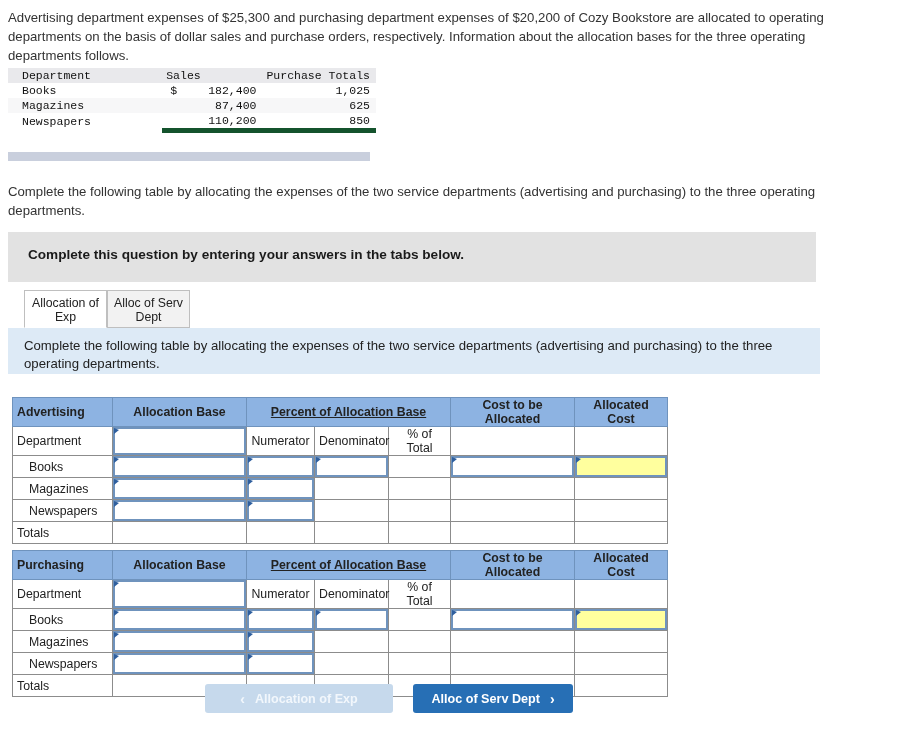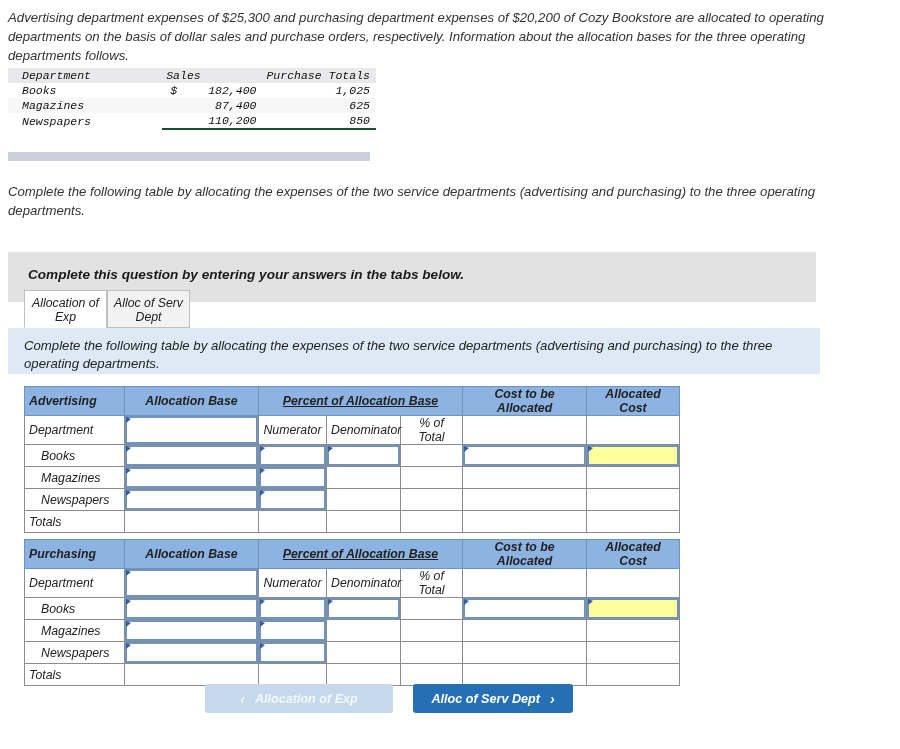--- a/index.html
+++ b/index.html
@@ -4,21 +4,21 @@
 <style>
   * { box-sizing: border-box; }
   html, body {
     margin: 0; padding: 0;
     width: 900px; height: 749px;
     background: #ffffff;
     font-family: "Liberation Sans", sans-serif;
     color: #222;
     overflow: hidden;
   }
-  .page { position: relative; width: 900px; height: 531px; font-style: italic; }
+  .page { position: relative; width: 900px; height: 531px; }
 
   
   .intro {
     position: absolute; left: 8px; top: 8px; width: 834px;
     font-size: 13.2px; line-height: 19px; color: #333;
   }
 
   
   .dataTableWrap {
     position: absolute; left: 8px; top: 68px; width: 368px;
@@ -32,38 +32,37 @@
     padding: 1px 6px 1px 4px; font-weight: normal; white-space: nowrap;
   }
   table.dataTable tr.hdr td { background: #e9e9ec; text-align: left; }
   table.dataTable tr.hdr td.lbl { text-align: left; }
   table.dataTable tr.band td { background: #f7f7f8; }
   table.dataTable tr.plain td { background: #ffffff; }
   table.dataTable td.lbl { text-align: left; padding-left: 14px; width: 160px; }
   table.dataTable td.num { text-align: right; width: 104px; }
   table.dataTable td.money { text-align: right; width: 104px; position: relative; }
   .dollar { position: absolute; left: 8px; }
-  .ul1 { border-bottom: 2px solid #14532d; }
+  .ul1 { border-bottom: 5px solid #14532d; }
   .ul2 { border-bottom: 3px double #111; }
   .tblFooterBar {
     position: absolute; left: 8px; top: 152px; width: 362px; height: 9px;
     background: #c9cfdd;
   }
 
   
   .para2 {
     position: absolute; left: 8px; top: 182px; width: 822px;
     font-size: 13.2px; line-height: 19px; color: #333;
   }
 
   
   .grayBanner {
     position: absolute; left: 8px; top: 232px; width: 808px; height: 50px;
     background: #e2e2e2;
-    margin-top: 20px;
   }
   .grayBanner .txt {
     position: absolute; left: 20px; top: 15px;
     font-size: 13.6px; font-weight: bold; color: #1a1a1a;
   }
 
   
   .tabBar { position: absolute; left: 24px; top: 290px; height: 38px; }
   .tab {
     display: inline-block; vertical-align: top;
@@ -79,21 +78,21 @@
   .blueBand {
     position: absolute; left: 8px; top: 328px; width: 812px; height: 46px;
     background: #ddeaf6;
   }
   .blueBand .txt {
     position: absolute; left: 16px; top: 9px; width: 786px;
     font-size: 13.2px; line-height: 18px; color: #222;
   }
 
   
-  .gridWrap { position: absolute; left: 24px; }
+  .gridWrap { position: absolute; left: 12px; margin-top: 11px; }
   table.alloc {
     border-collapse: collapse; table-layout: fixed; width: 655px;
     font-size: 12.3px; color: #222;
   }
   table.alloc td {
     border: 1px solid #8c8c8c;
     height: 22px; padding: 0 4px;
     background: #ffffff;
     vertical-align: middle;
   }

